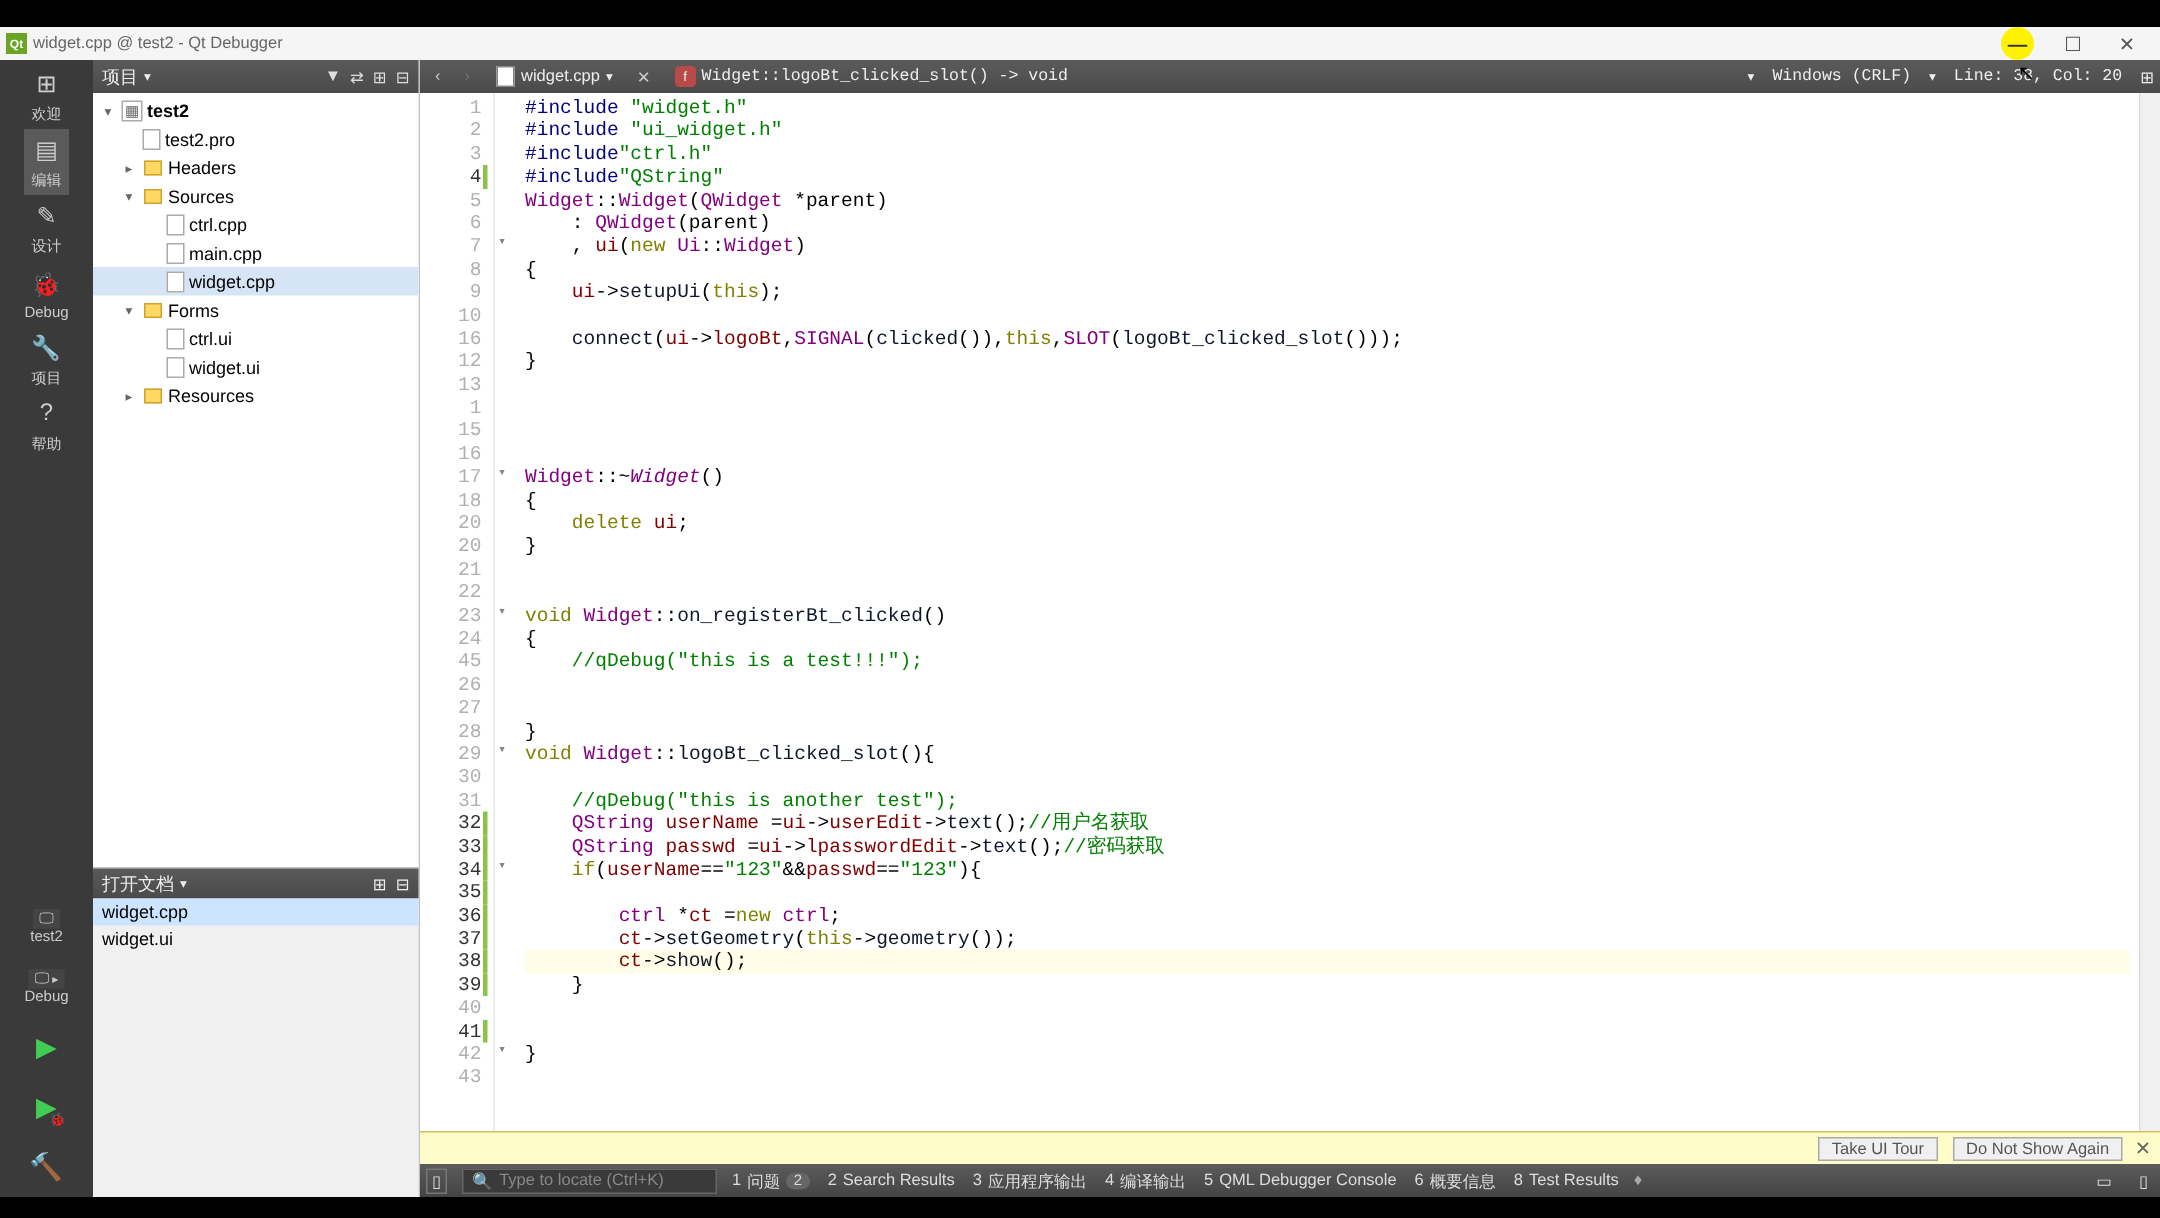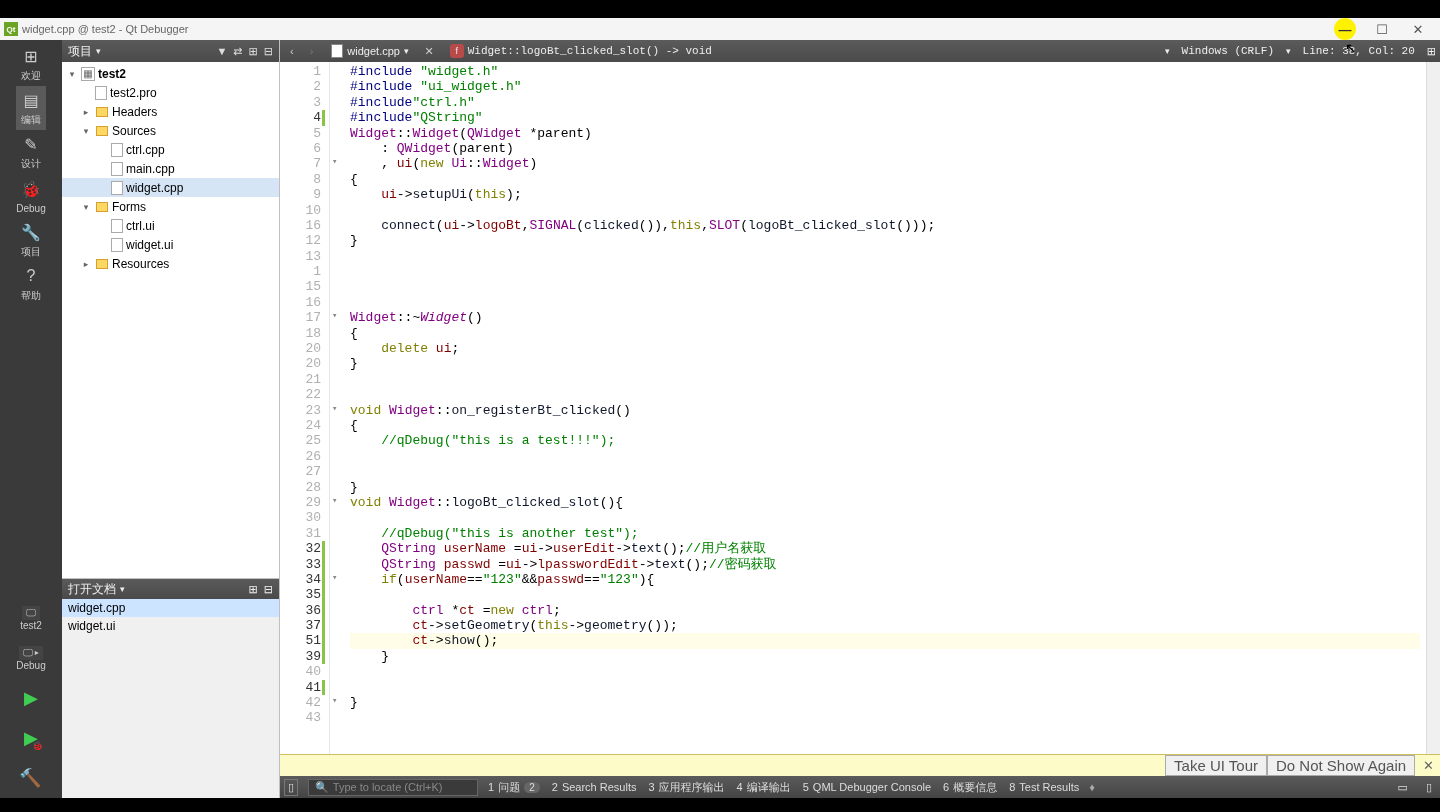--- a/index.html
+++ b/index.html
@@ -88,21 +88,21 @@
 .k-type { color:#800080; } 
 .k-kw { color:#808000; } 
 .k-fn { color:#0f172a; }
 .k-cmt { color:#008000; }
 .k-red { color:#800000; }
 .k-ital { font-style:italic; }
 
 
 .infobar { height:22px; background:#fdfcc8; border-top:1px solid #d0c060; display:flex; align-items:center; padding:0 6px; font-size:11px; color:#555;}
 .infobar .spacer{flex:1;}
-.infobar .ibtn { background:#f0f0f0; border:1px solid #aaa; padding:1px 8px; margin-left:0; cursor:pointer; font-size:15px;}
+.infobar .ibtn { background:#f0f0f0; border:1px solid #aaa; padding:1px 8px; margin-left:10px; cursor:pointer; font-size:11px;}
 .infobar .xbtn { margin-left:8px; cursor:pointer; font-size:13px; color:#666;}
 
 
 .bottombar { height:22px; background:linear-gradient(#5b5b5b,#444); color:#ddd; display:flex; align-items:center; padding:0 4px; font-size:11px; gap:10px;}
 .bottombar .locator { background:#3a3a3a; color:#aaa; padding:1px 6px; width:170px; display:flex; align-items:center; gap:4px; border:1px solid #666;}
 .bottombar .issue-badge { background:#666; border-radius:7px; padding:0 5px; font-size:10px;}
 .bottombar .paneitem { cursor:pointer; display:flex; align-items:center; gap:4px;}
 .bottombar .spacer{flex:1;}
 .bottombar .righticon { padding:0 4px; cursor:pointer;}
 
@@ -313,34 +313,34 @@
               <div class="ln">15</div>
               <div class="ln">16</div>
               <div class="ln">17</div>
               <div class="ln">18</div>
               <div class="ln">20</div>
               <div class="ln">20</div>
               <div class="ln">21</div>
               <div class="ln">22</div>
               <div class="ln">23</div>
               <div class="ln">24</div>
-              <div class="ln">25</div>
+              <div class="ln">45</div>
               <div class="ln">26</div>
               <div class="ln">27</div>
               <div class="ln">28</div>
               <div class="ln">29</div>
               <div class="ln">30</div>
               <div class="ln">31</div>
               <div class="ln green">32</div>
               <div class="ln green">33</div>
               <div class="ln green">34</div>
               <div class="ln green">35</div>
               <div class="ln green">36</div>
               <div class="ln green">37</div>
-              <div class="ln green">51</div>
+              <div class="ln green">38</div>
               <div class="ln green">39</div>
               <div class="ln">40</div>
               <div class="ln green">41</div>
               <div class="ln">42</div>
               <div class="ln">43</div>
             </div>
       <div class="fold-col" id="foldcol">
               <div class="fm" style="top: 94.4px;">▾</div>
               <div class="fm" style="top: 248.4px;">▾</div>
               <div class="fm" style="top: 340.8px;">▾</div>

